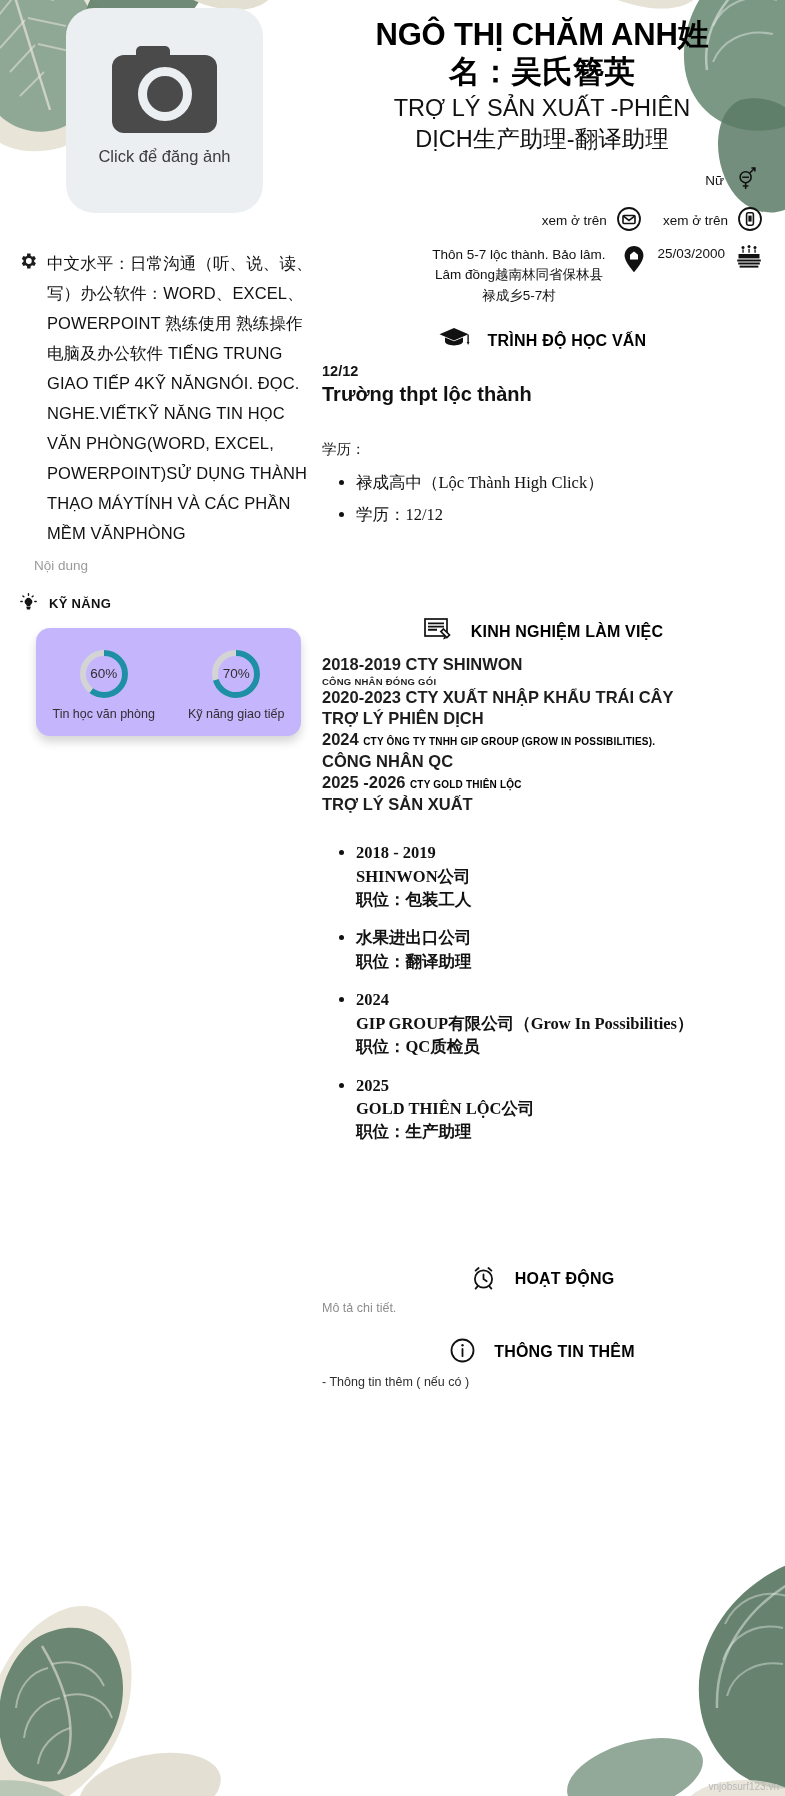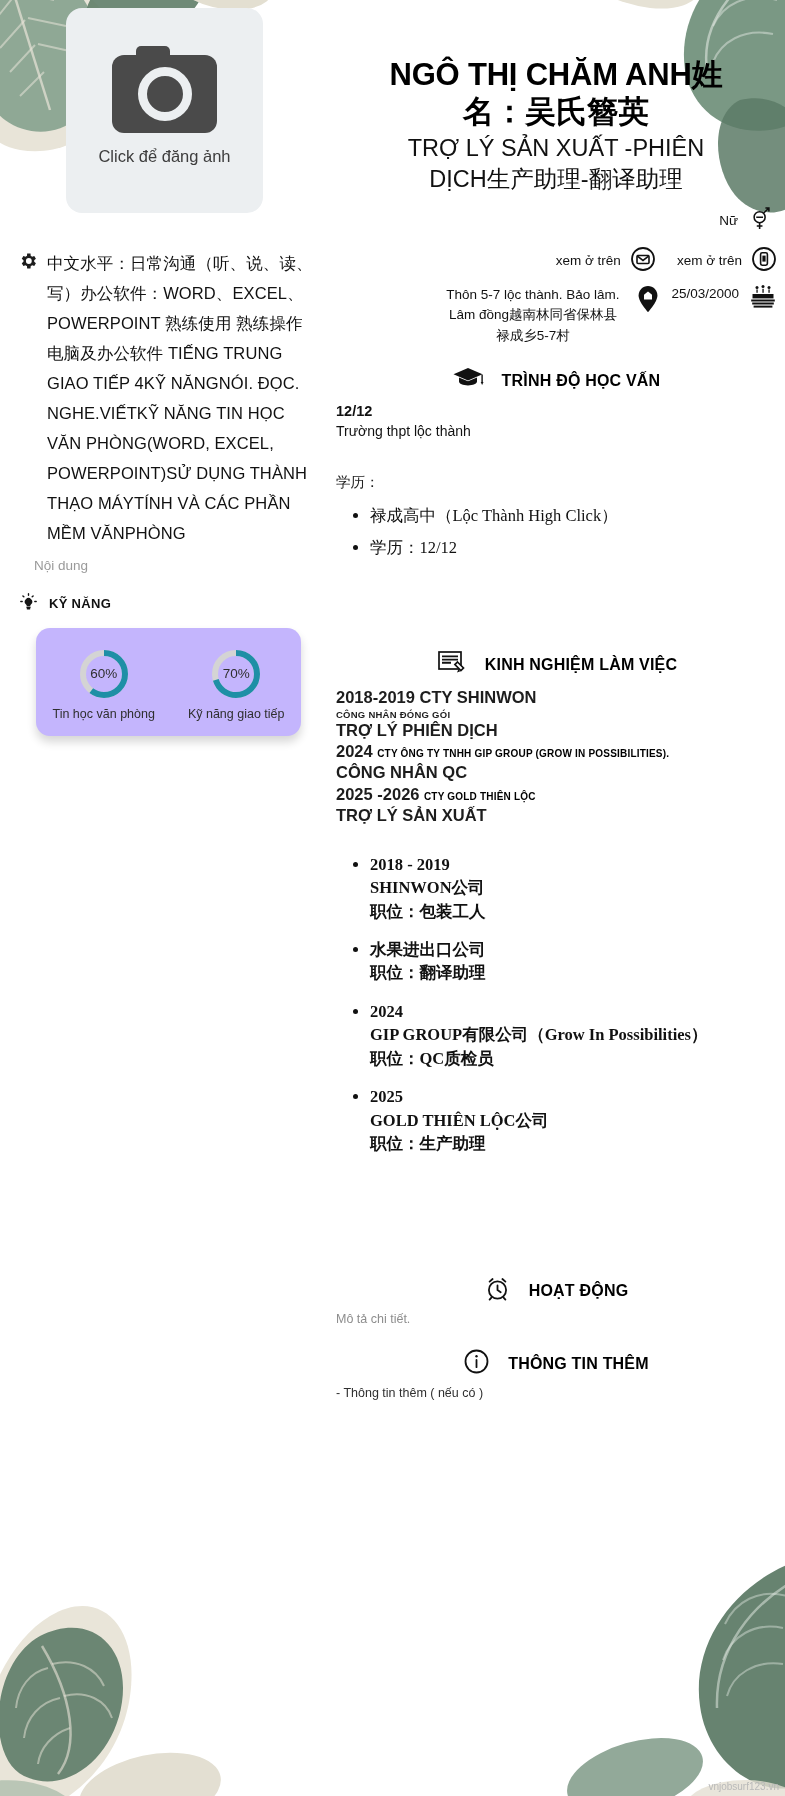--- a/index.html
+++ b/index.html
@@ -20,21 +20,21 @@
   .leaf-br { position: absolute; right: -30px; bottom: -20px; width: 300px; height: 300px; }
 
   
   .page { position: relative; z-index: 2; width: 785px; height: 1796px; }
 
   
   .photo-box {
     position: absolute; left: 66px; top: 8px;
     width: 197px; height: 205px;
     background: #eceff1;
-    border-radius: 16px;
+    border-radius: 28px;
     display: flex; flex-direction: column;
     align-items: center; justify-content: center;
     gap: 14px;
   }
   .cam-icon {
     width: 105px; height: 78px; background: #4a4a4a;
     border-radius: 12px; position: relative;
   }
   .cam-icon::before {
     content: ""; position: absolute; left: 50%; top: 50%;
@@ -77,21 +77,21 @@
   .ring { position: relative; width: 52px; height: 52px; }
   .ring svg { display: block; transform: rotate(-90deg); }
   .ring .pct {
     position: absolute; inset: 0; display: flex;
     align-items: center; justify-content: center;
     font-size: 13.5px; color: #2f2f2f;
   }
   .skill-name { font-size: 12.5px; color: #2f2f2f; }
 
   
-  .right-col { position: absolute; left: 336px; top: 18px; width: 440px; margin-top: 40px; }
+  .right-col { position: absolute; left: 322px; top: 18px; width: 440px; }
 
   .name-line {
     font-size: 31px; font-weight: bold; color: #000;
     text-align: center; line-height: 1.12; letter-spacing: -.2px;
     white-space: nowrap;
   }
   .name-line2 { font-size: 31px; font-weight: bold; text-align: center; line-height: 1.22; }
   .role-line {
     font-size: 23.5px; color: #111; text-align: center;
     line-height: 1.22; margin-top: 3px;
@@ -122,21 +122,21 @@
   .dob-txt { font-size: 13.5px; color: #111; margin-top: 1px; }
 
   .sec-head {
     display: flex; align-items: center; gap: 18px;
     justify-content: center; margin-top: 20px;
   }
   .sec-head-title { font-size: 16px; font-weight: bold; color: #000; letter-spacing: .2px; }
 
   .edu-block { margin-top: 7px; }
   .edu-year { font-size: 14.5px; font-weight: bold; color: #111; }
-  .edu-school { font-size: 14px; font-weight: normal; color: #111; margin-top: 4px; }
+  .edu-school { font-size: 20px; font-weight: bold; color: #111; margin-top: 4px; }
 
   .cn-label { font-size: 14.5px; color: #222; margin-top: 34px; }
   ul.cn-list { margin: 8px 0 0 34px; }
   ul.cn-list li {
     font-family: "Liberation Serif", serif;
     font-size: 16.5px; color: #111; line-height: 1.9;
   }
 
   .exp-head { margin-top: 86px; }
   .exp-block { margin-top: 6px; }
@@ -363,20 +363,21 @@
           <path d="M22.5 13l6 6-2.6 2.6-6-6z" fill="#fff"></path>
           <path d="M19.4 16.2l6 6-3.4 1.4 1.4-3.4z" fill="#111" stroke="none"></path>
         </svg>
       </span>
       <span class="sec-head-title">KINH NGHIỆM LÀM VIỆC</span>
     </div>
 
     <div class="exp-block">
       <div class="exp-big">2018-2019 CTY SHINWON</div>
       <div class="exp-small">CÔNG NHÂN ĐÓNG GÓI</div>
+      <div class="exp-big">2020-2023 CTY XUẤT NHẬP KHẨU TRÁI CÂY</div>
       <div class="exp-mid">TRỢ LÝ PHIÊN DỊCH</div>
       <div>
         <span class="exp-big">2024</span>
         <span class="exp-inline-sm">CTY ÔNG TY TNHH GIP GROUP (GROW IN POSSIBILITIES).</span>
       </div>
       <div class="exp-mid">CÔNG NHÂN QC</div>
       <div>
         <span class="exp-big">2025 -2026</span>
         <span class="exp-inline-sm">CTY GOLD THIÊN LỘC</span>
       </div>

